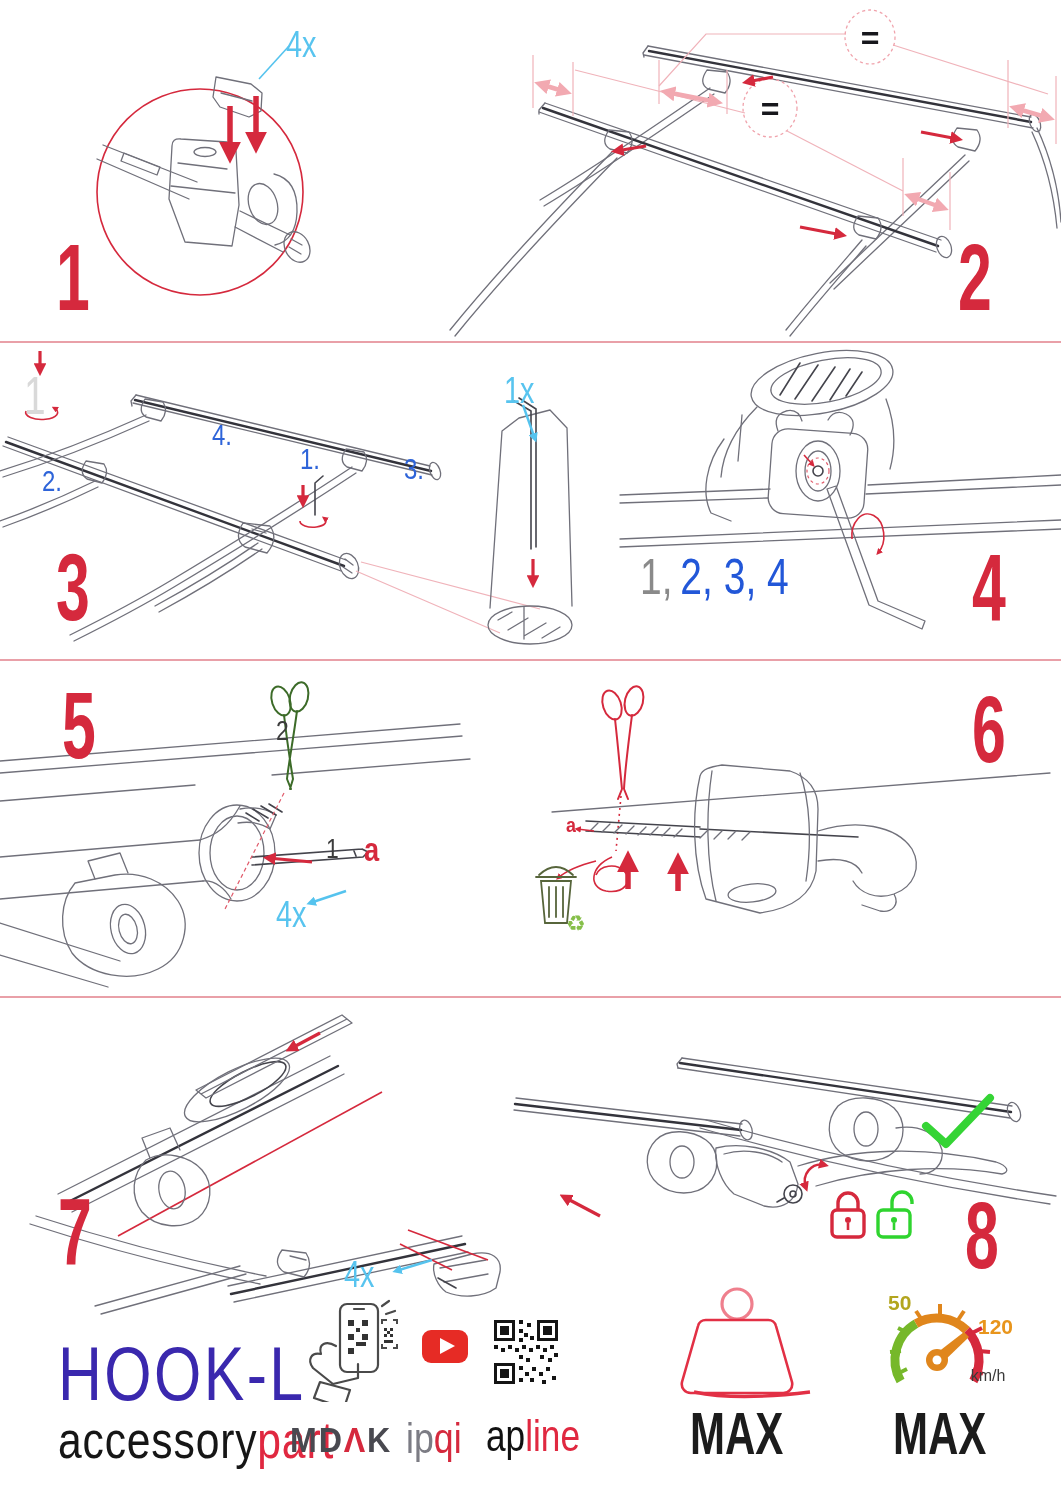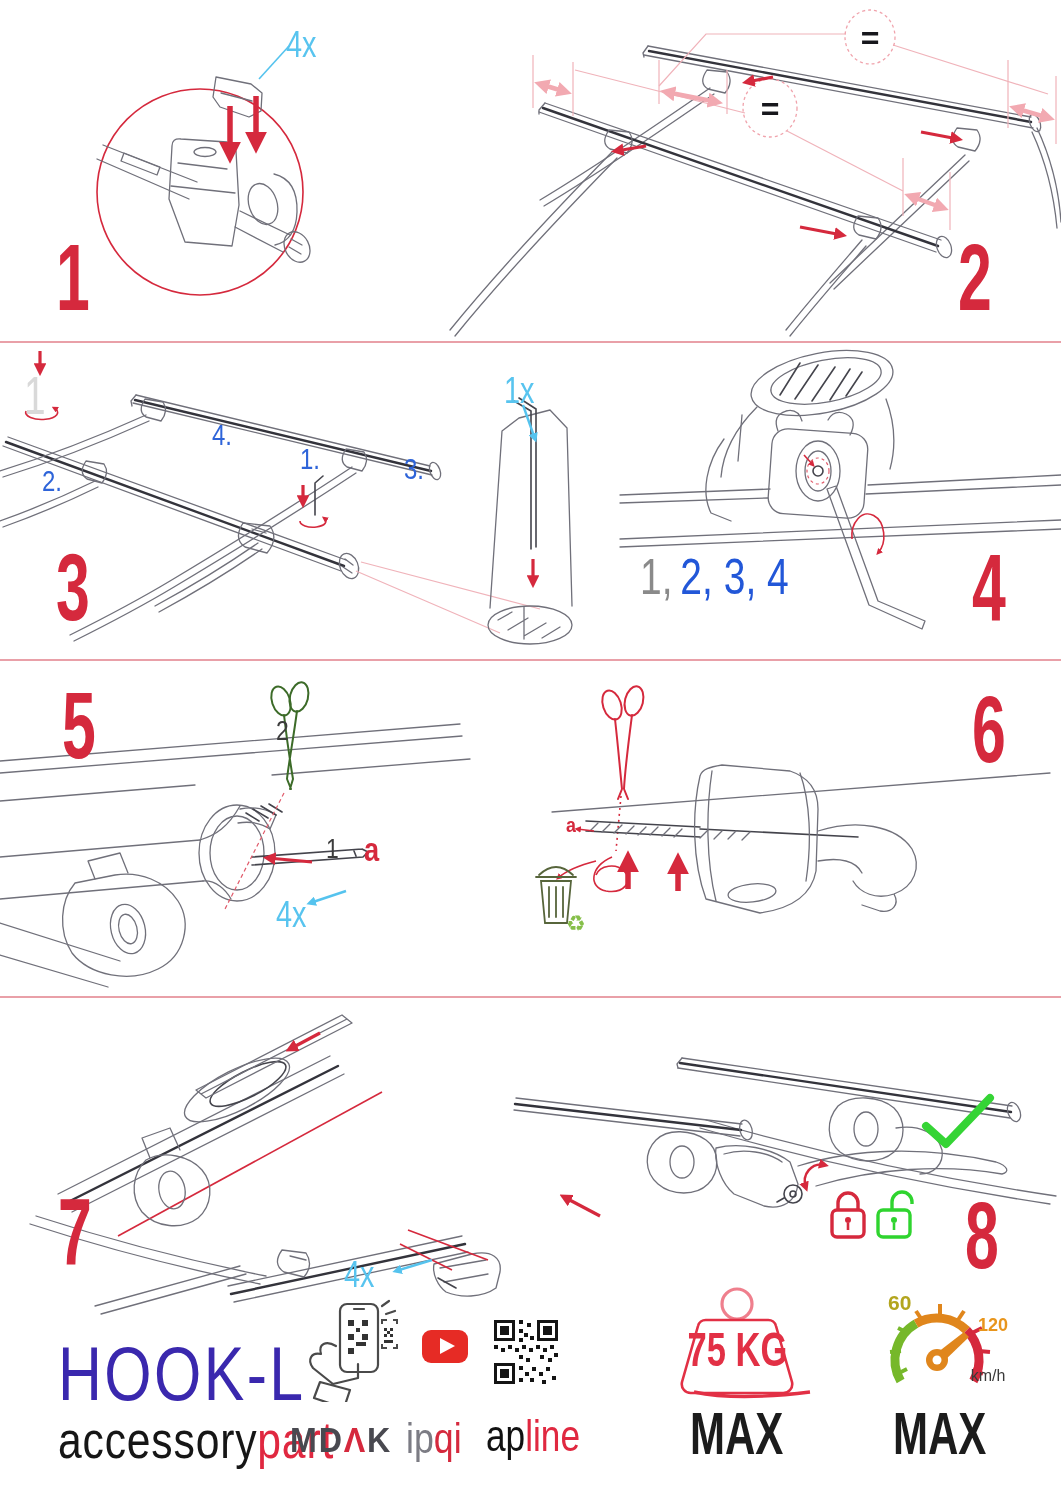--- a/index.html
+++ b/index.html
@@ -46,21 +46,21 @@
   .ipqi{font-size:42px;font-weight:400;transform:scaleX(.85);}
   .ipqi .g{color:#7c7c84;} .ipqi .r{color:#d5293d;}
   .apline{font-size:44px;font-weight:500;transform:scaleX(.8);}
   .apline .b{color:#111;} .apline .r{color:#e02840;}
   .ctr{position:absolute;text-align:center;line-height:1;}
   .ctr .inner{display:inline-block;transform-origin:center top;}
   .kg{color:#e23045;font-size:48px;font-weight:600;}
   .maxw{color:#1c1c1c;font-size:60px;font-weight:600;}
   .kmh{color:#3a3a3a;font-size:16px;}
   .s60{color:#b3a51e;font-size:21px;font-weight:700;}
-  .s120{color:#e8951c;font-size:18px;font-weight:700;}
+  .s120{color:#e8951c;font-size:21px;font-weight:700;}
   .yt{position:absolute;left:422px;top:1330px;width:46px;height:33px;background:#e62b25;border-radius:9px;}
   .yt .tri{position:absolute;left:18px;top:8px;width:0;height:0;border-left:15px solid #fff;
            border-top:8.5px solid transparent;border-bottom:8.5px solid transparent;}
 </style>
 </head>
 <body>
 
 <div class="page">
 
   <svg class="row-svg" style="top:0" width="1061" height="341" viewBox="0 0 1061 341">
@@ -398,21 +398,20 @@
 
   <span class="brandword mdak" style="left:290px;top:1422px"><span class="g">MD</span><span class="r">Λ</span><span class="g">K</span></span>
   <span class="brandword ipqi" style="left:406px;top:1418px"><span class="g">ip</span><span class="r">qi</span></span>
   <span class="brandword apline" style="left:486px;top:1414px"><span class="b">ap</span><span class="r">line</span></span>
 
   <svg style="position:absolute;left:662px;top:1284px" width="150" height="122" viewBox="0 0 150 122">
     <circle cx="75" cy="20" r="15" fill="none" stroke="#ef7f8d" stroke-width="3.2"></circle>
     <path d="M44,36 h62 a8,8 0 0 1 8,6 l16,56 a9,9 0 0 1 -9,11 h-92 a9,9 0 0 1 -9,-11 l16,-56 a8,8 0 0 1 8,-6 z" fill="none" stroke="#e23045" stroke-width="2.6"></path>
     <path d="M32,108 q43,9 116,0" fill="none" stroke="#e23045" stroke-width="3.4"></path>
   </svg>
-  <div class="ctr" style="left:662px;top:1326px;width:150px"><span class="inner kg" style="transform:scaleX(.72)">75 KG</span></div>
   <div class="ctr" style="left:662px;top:1404px;width:150px"><span class="inner maxw" style="transform:scaleX(.7)">MAX</span></div>
 
   <svg style="position:absolute;left:872px;top:1286px" width="136" height="112" viewBox="0 0 136 112">
     <path d="M28.6,95 A42,42 0 0 1 44,37.6" fill="none" stroke="#76b82a" stroke-width="9"></path>
     <path d="M44,37.6 A42,42 0 0 1 94.7,44.3" fill="none" stroke="#e0861c" stroke-width="9"></path>
     <path d="M94.7,44.3 A42,42 0 0 1 101.4,95" fill="none" stroke="#d5293d" stroke-width="9"></path>
     <g stroke-width="4">
       <path d="M25,88 L35,83" stroke="#76b82a"></path>
         <path d="M18,66 L29,65" stroke="#76b82a"></path>
         <path d="M26,42 L36,47" stroke="#76b82a"></path>
@@ -420,18 +419,18 @@
         <path d="M68,18 L68,29" stroke="#e0861c"></path>
         <path d="M92,25 L86,34" stroke="#e0861c"></path>
       <path d="M110,42 L100,47" stroke="#d5293d"></path>
         <path d="M118,66 L107,65" stroke="#d5293d"></path>
         <path d="M111,88 L101,83" stroke="#d5293d"></path>
     </g>
     <polygon points="61,70 69,78 97,51 92,46" fill="#e0861c"></polygon>
     <circle cx="65" cy="74" r="11" fill="#e0861c"></circle>
     <circle cx="65" cy="74" r="4.5" fill="#fff"></circle>
   </svg>
-  <span class="lab s60" style="left:888px;top:1292px">60</span>
+  <span class="lab s60" style="left:888px;top:1292px">50</span>
   <span class="lab s120" style="left:978px;top:1316px">120</span>
   <div class="ctr" style="left:920px;top:1368px;width:136px"><span class="inner kmh">km/h</span></div>
   <div class="ctr" style="left:872px;top:1404px;width:136px"><span class="inner maxw" style="transform:scaleX(.7)">MAX</span></div>
 
 </div>
 
 </body></html>

